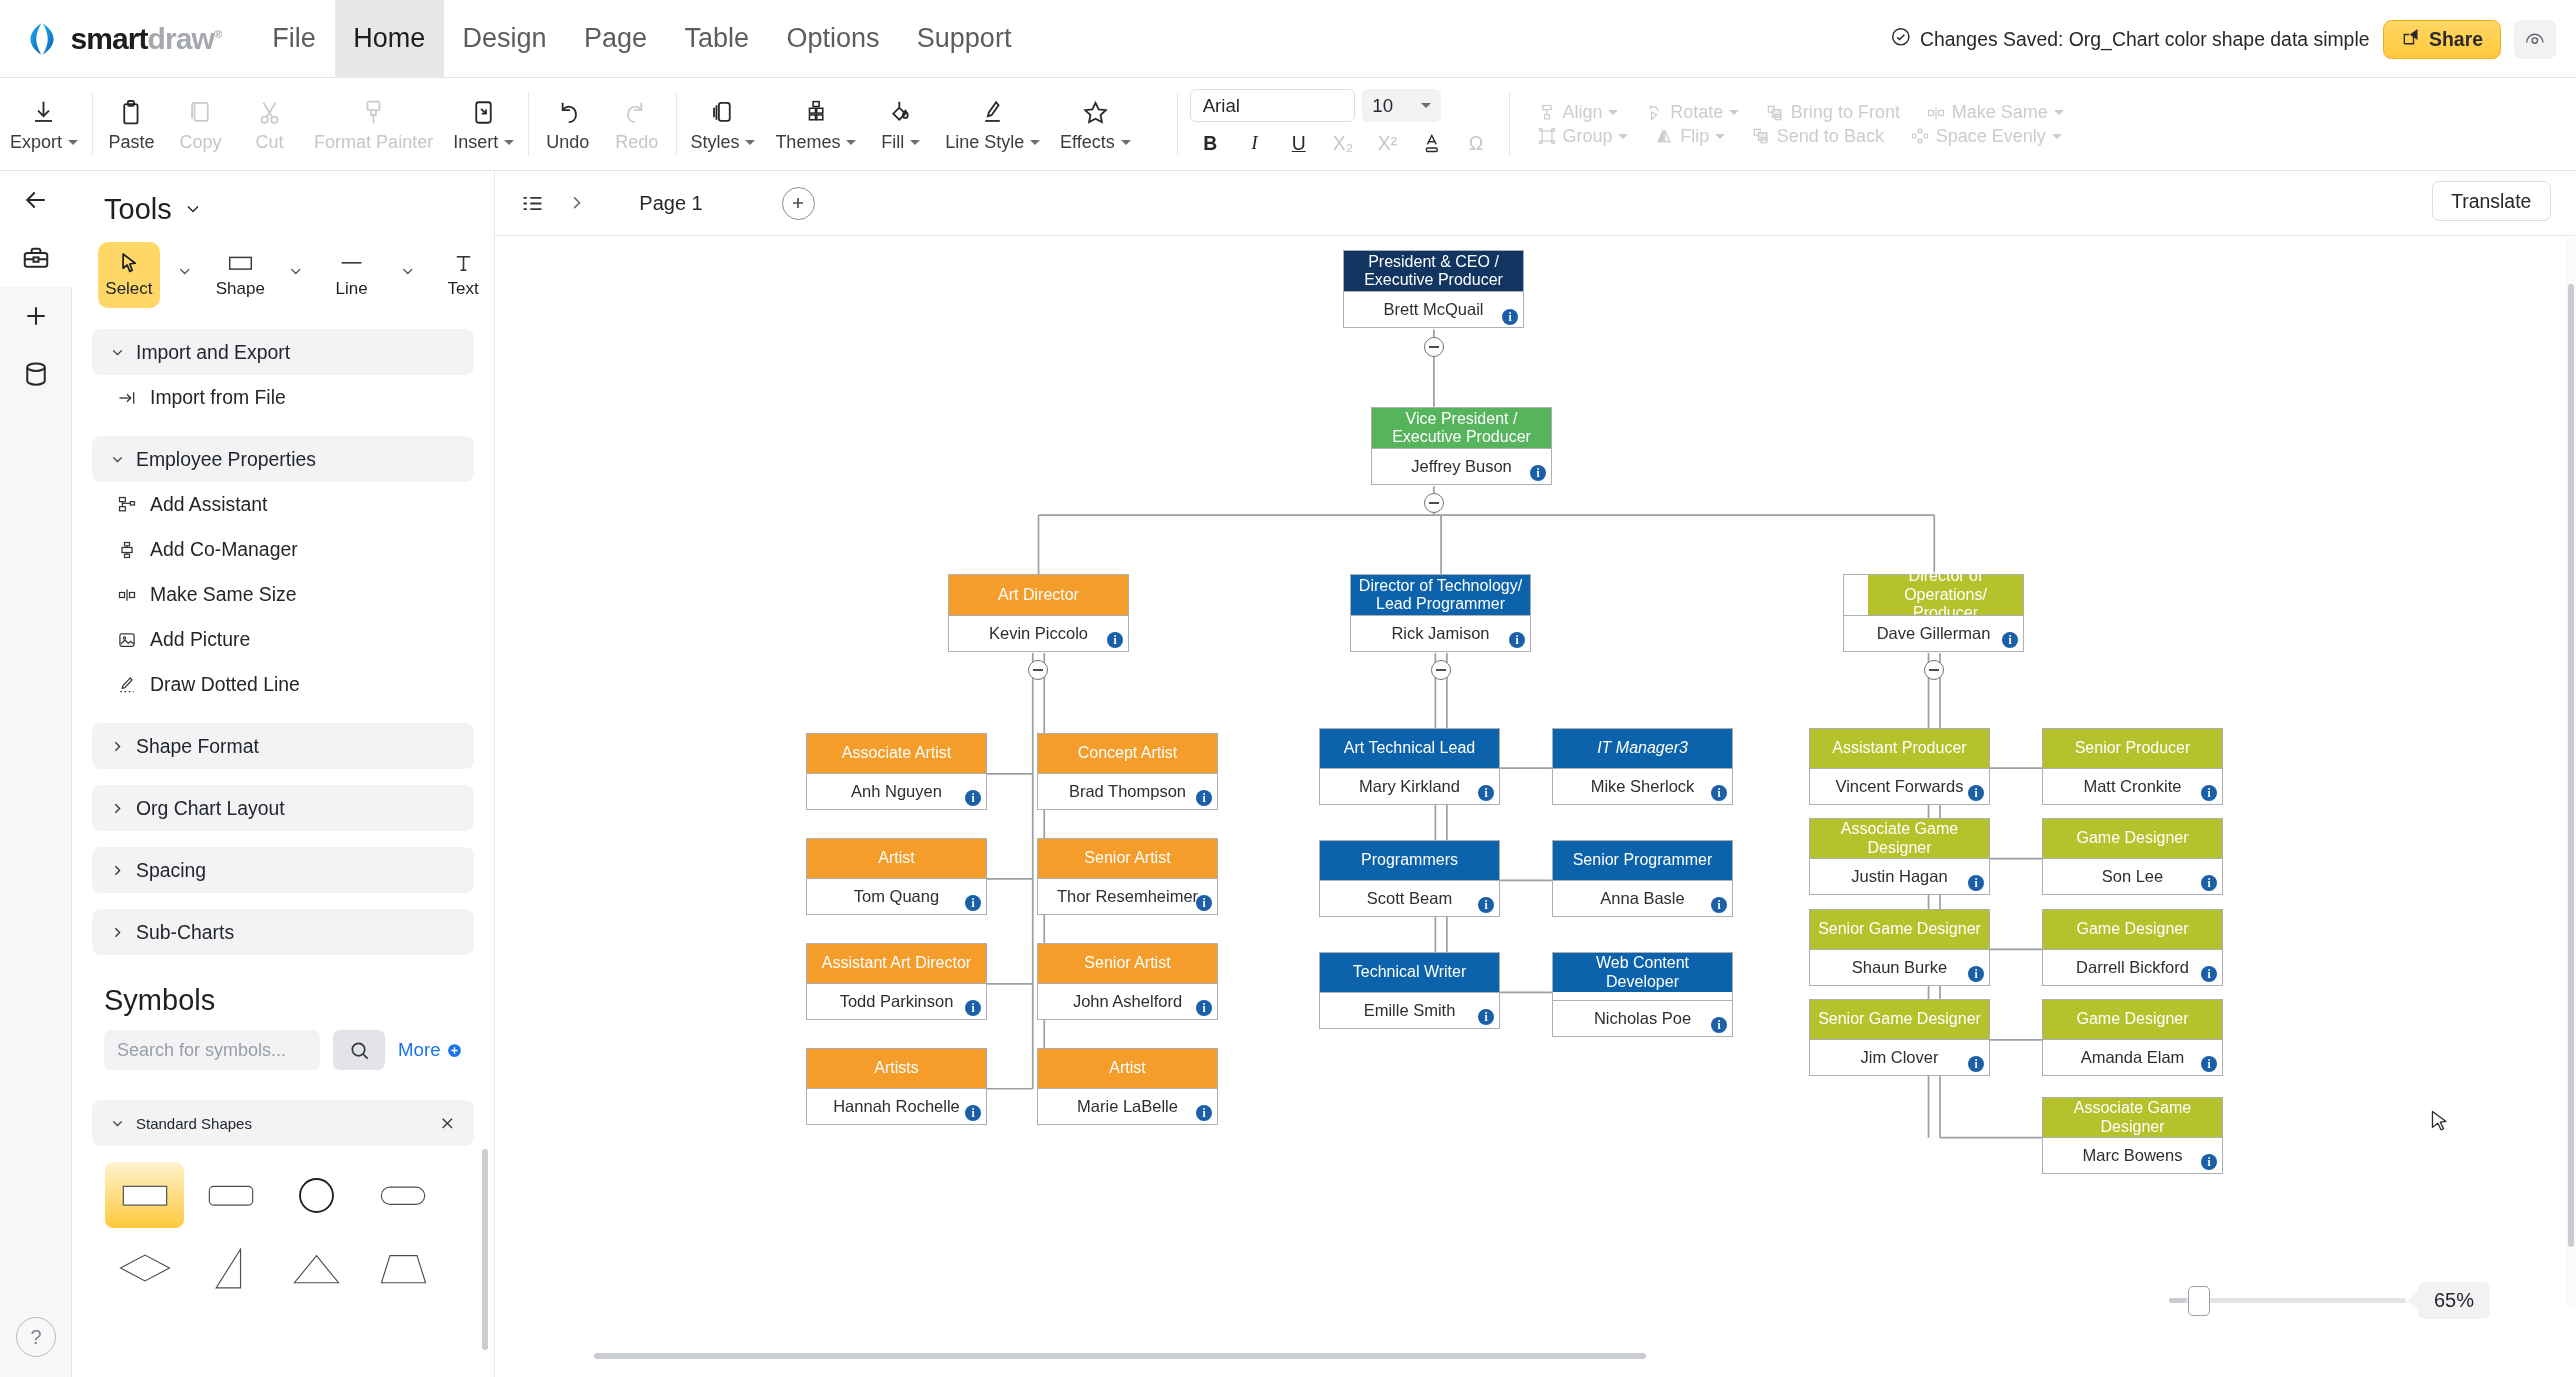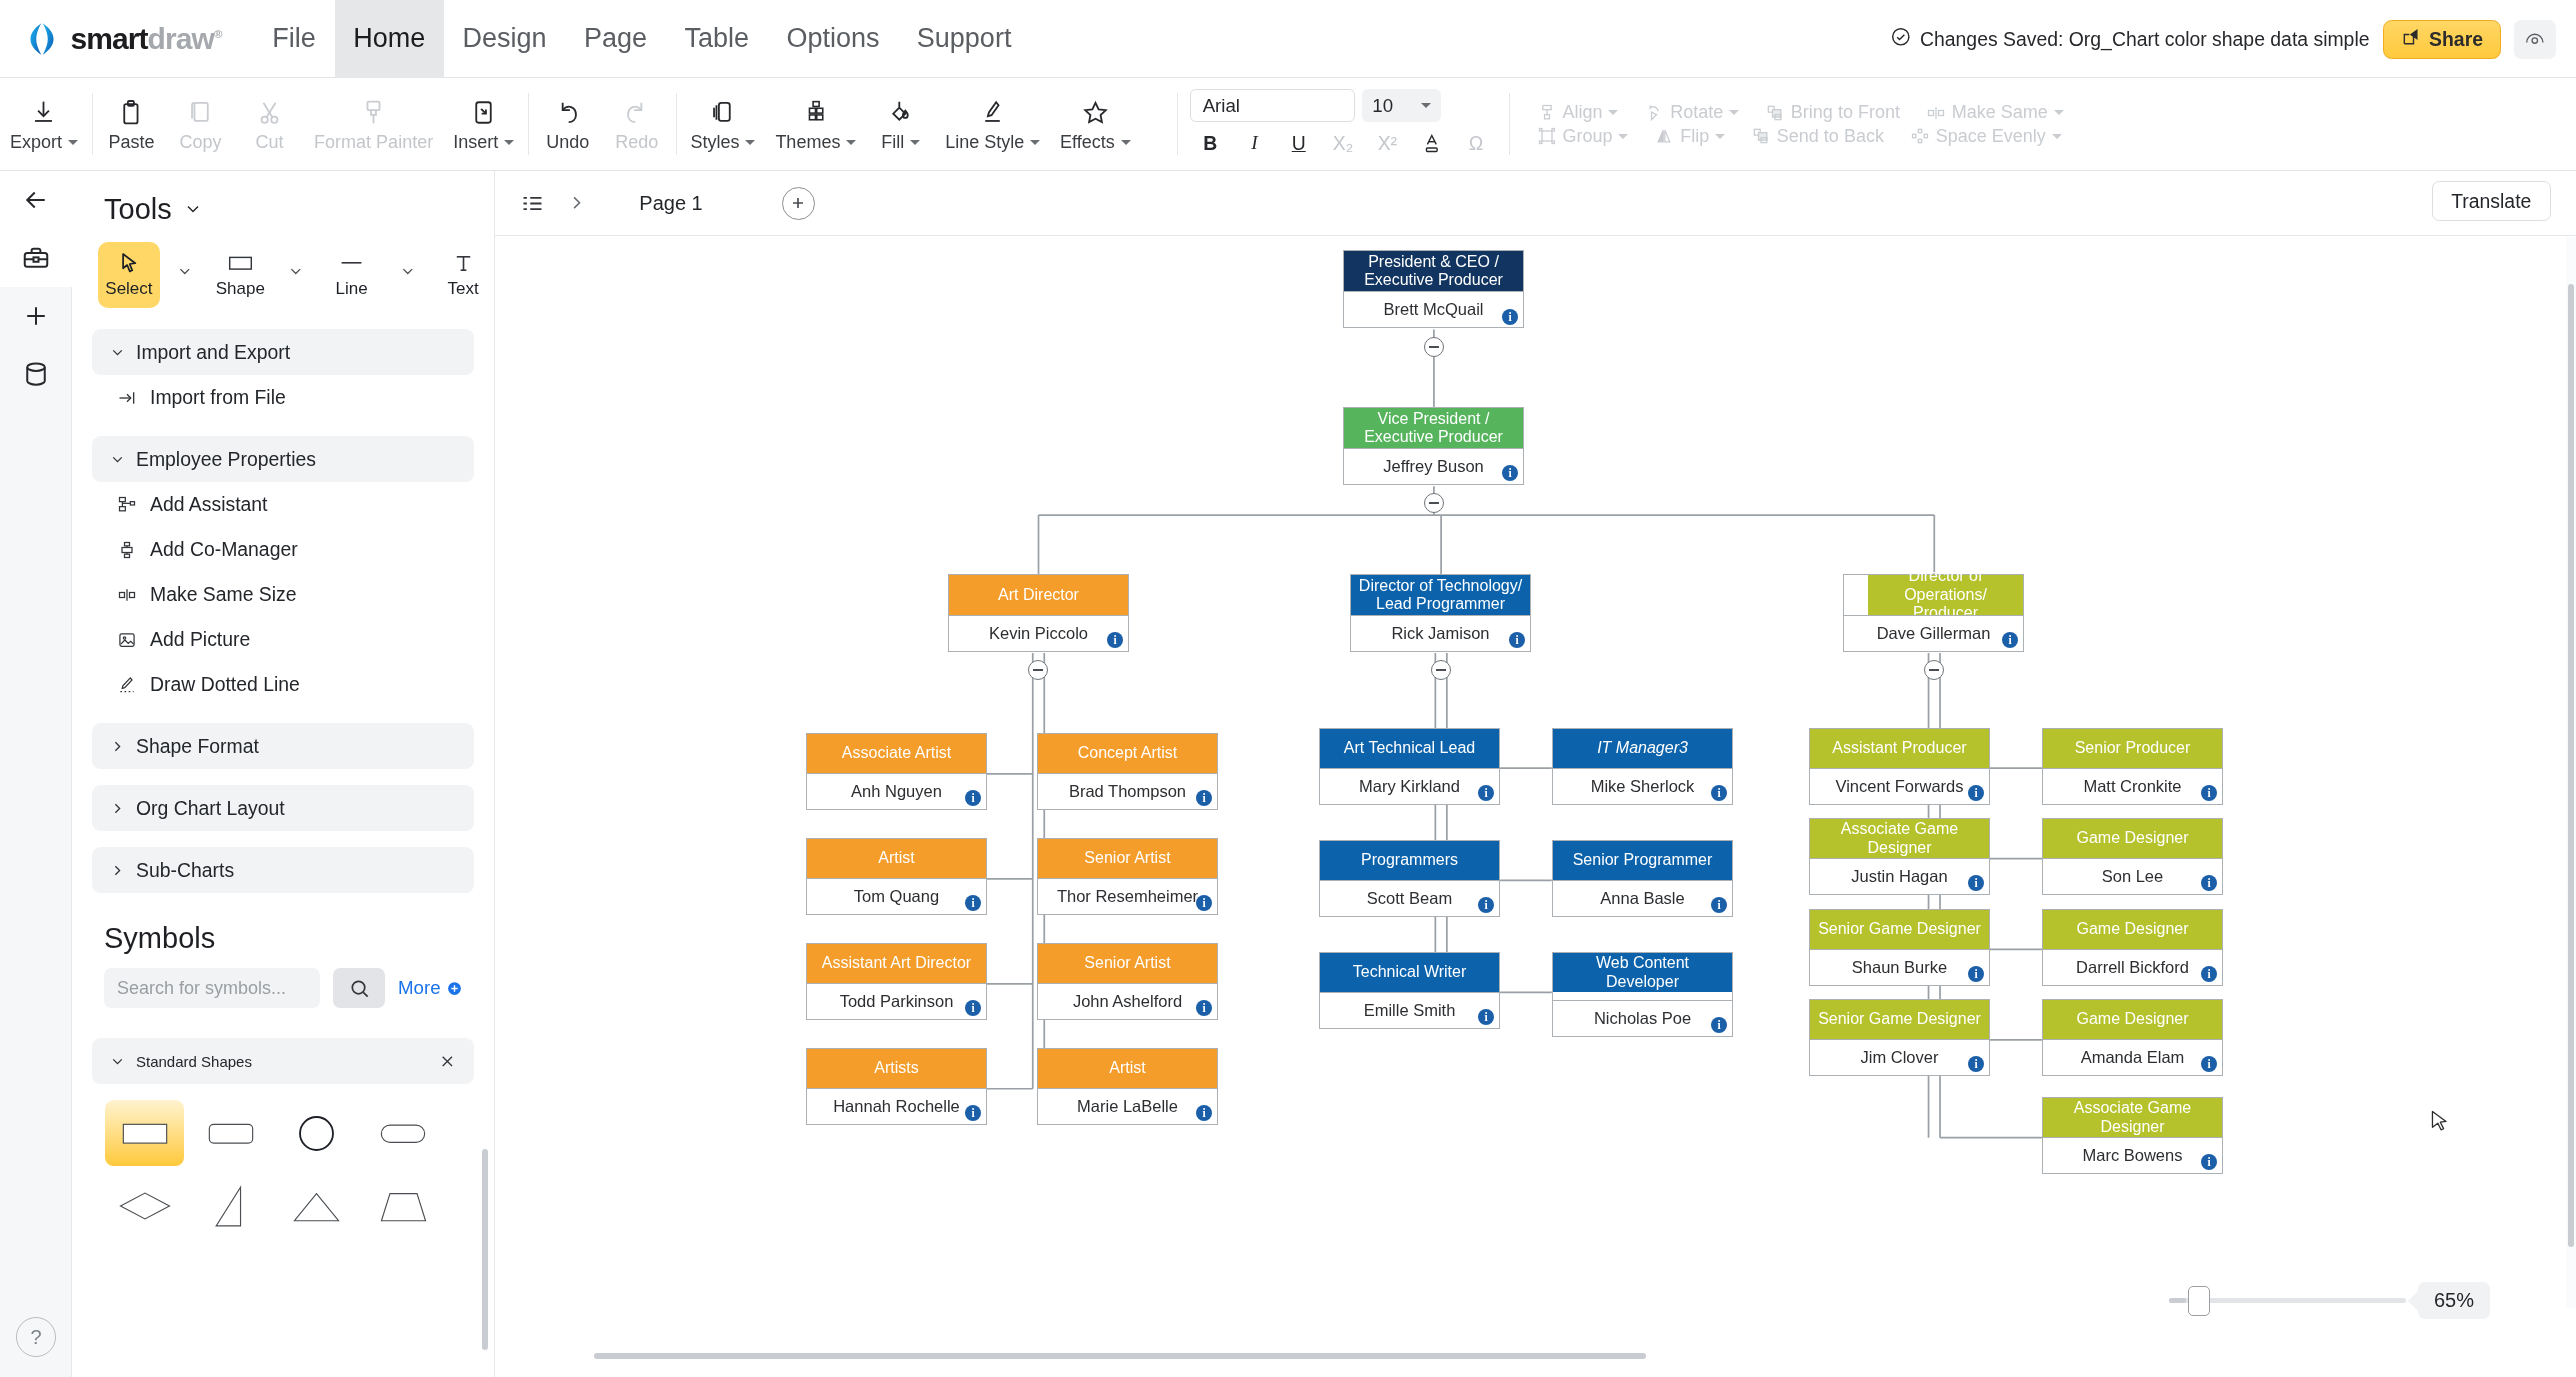--- a/index.html
+++ b/index.html
@@ -695,20 +695,26 @@
       <svg width="17" height="17" viewBox="0 0 24 24" fill="none" stroke="#33363a" stroke-width="1.9">
           <path d="M9 6l6 6-6 6"></path>
         </svg>
       <span>Shape Format</span>
     </div>
     <div class="sec">
       <svg width="17" height="17" viewBox="0 0 24 24" fill="none" stroke="#33363a" stroke-width="1.9">
           <path d="M9 6l6 6-6 6"></path>
         </svg>
       <span>Org Chart Layout</span>
+    </div>
+    <div class="sec">
+      <svg width="17" height="17" viewBox="0 0 24 24" fill="none" stroke="#33363a" stroke-width="1.9">
+          <path d="M9 6l6 6-6 6"></path>
+        </svg>
+      <span>Spacing</span>
     </div>
     <div class="sec">
       <svg width="17" height="17" viewBox="0 0 24 24" fill="none" stroke="#33363a" stroke-width="1.9">
           <path d="M9 6l6 6-6 6"></path>
         </svg>
       <span>Sub-Charts</span>
     </div>
 
     <div class="symbols-h">Symbols</div>
     <div class="searchrow">
@@ -846,21 +852,21 @@
           <line x1="1994" y1="580" x2="1994" y2="1254" stroke="#9aa0a5" stroke-width="2.4"></line>
           <line x1="2010" y1="580" x2="2010" y2="1254" stroke="#9aa0a5" stroke-width="2.4"></line>
         </svg>
     <div class="node" style="left: 848px; top: 14.4px; width: 181px;">
           <div class="hdr" style="height: 40px; background: rgb(17, 53, 96);">President &amp; CEO / Executive Producer</div>
           <div class="bdy" style="height: 36px;">
             <span>Brett McQuail</span>
             <span class="info">i</span>
           </div>
         </div>
-        <div class="node" style="left: 848px; top: 171px; width: 181px;">
+        <div class="node" style="left: 876px; top: 171px; width: 181px;">
           <div class="hdr" style="height: 40px; background: rgb(86, 180, 93);">Vice President / Executive Producer</div>
           <div class="bdy" style="height: 36px;">
             <span>Jeffrey Buson</span>
             <span class="info">i</span>
           </div>
         </div>
         <div class="node" style="left: 453px; top: 338px; width: 181px;">
           <div class="hdr" style="height: 40px; background: rgb(245, 157, 43);">Art Director</div>
           <div class="bdy" style="height: 36px;">
             <span>Kevin Piccolo</span>

